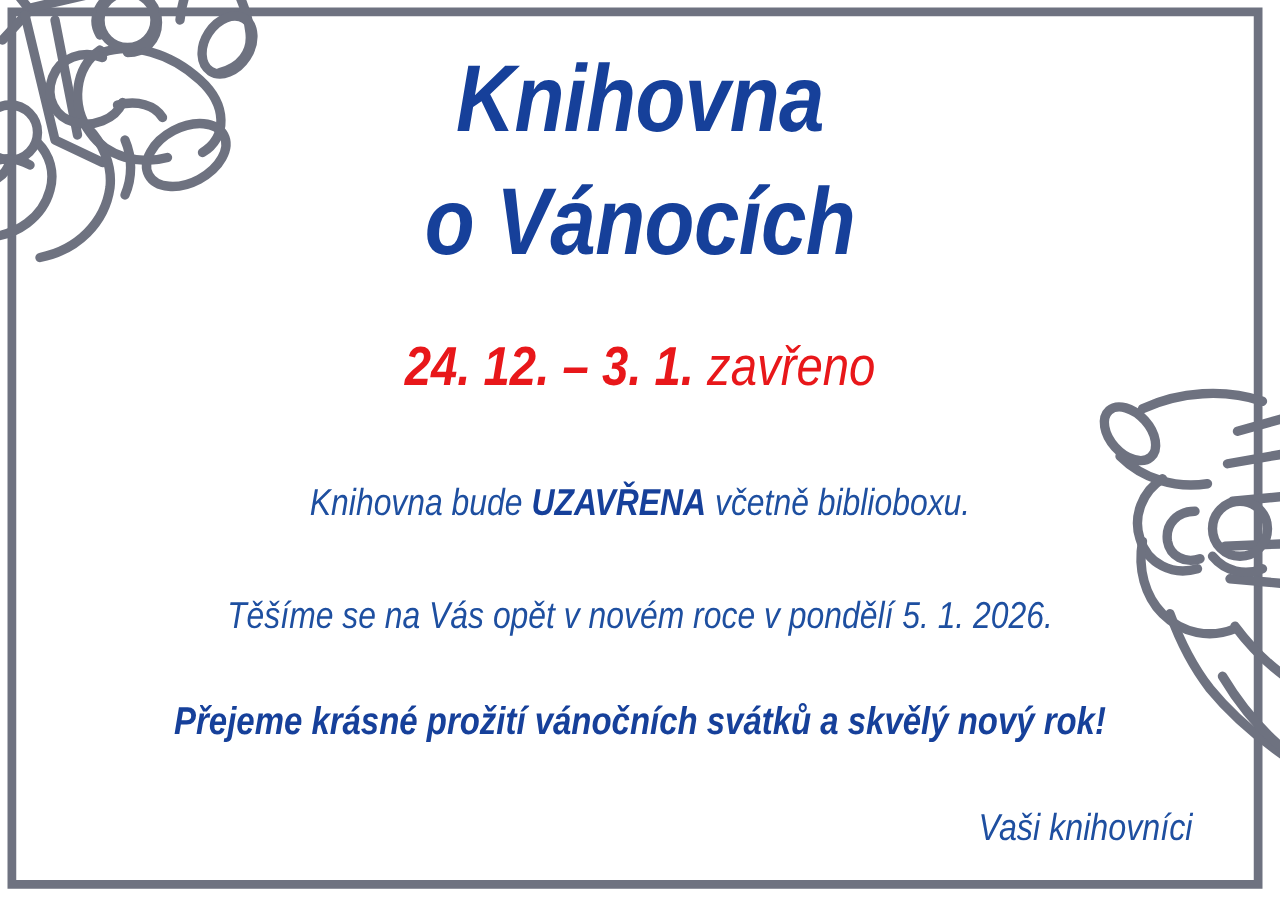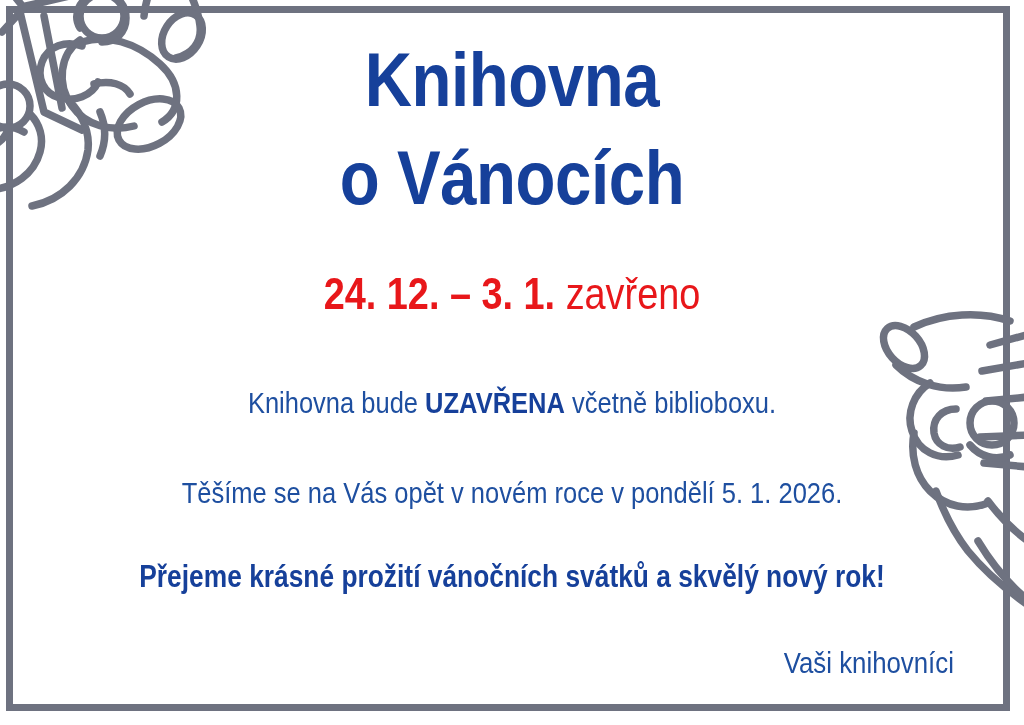--- a/index.html
+++ b/index.html
@@ -62,20 +62,21 @@
 
   
   #content {
     position: absolute;
     left: 0;
     top: 0;
     width: 1024px;
     height: 725px;
     z-index: 5;
     text-align: center;
+    font-style: italic;
   }
 
   .title-line {
     color: #16409a;
     font-weight: bold;
     font-size: 76px;
     line-height: 1.0;
     letter-spacing: -0.5px;
     transform: scaleX(0.86);
     transform-origin: center center;

